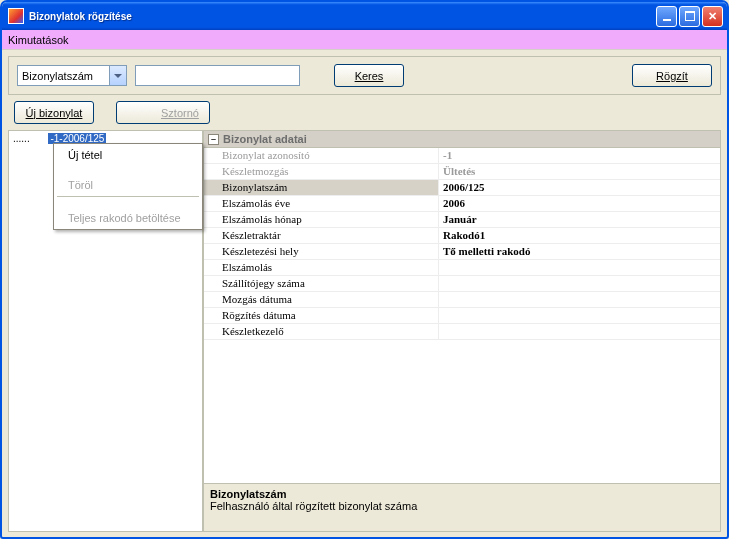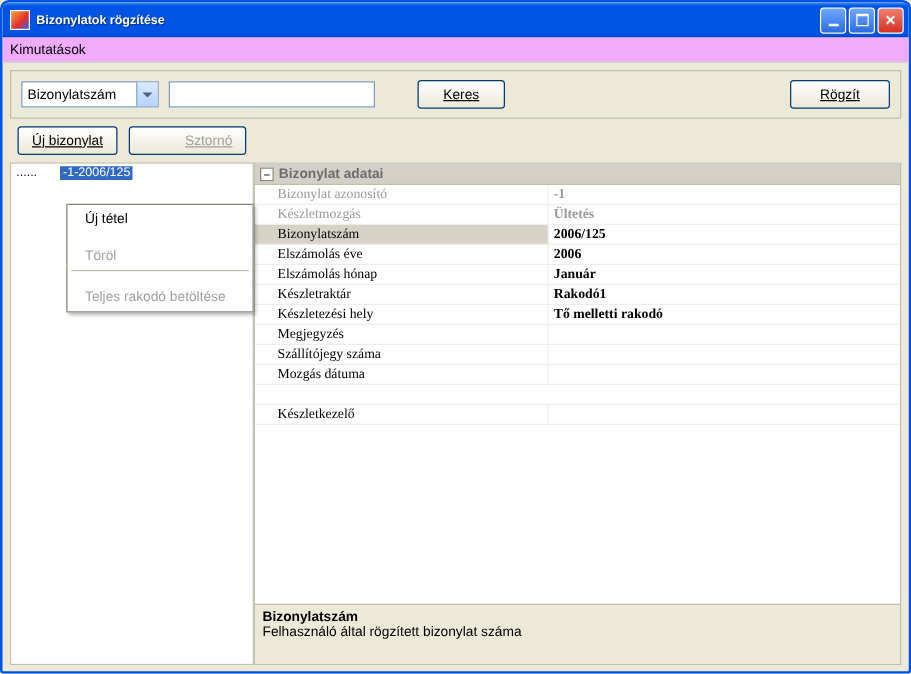--- a/index.html
+++ b/index.html
@@ -102,21 +102,21 @@
     font: inherit;
     min-width:70px;
     cursor:pointer;
     text-decoration:underline;
   }
   .btn.wide { min-width:80px; }
   .btn:disabled, .btn.disabled { color:#a0a0a0; cursor:default;padding-left:44px; }
   .spacer { flex:1; }
 
   .second-row {
-    display:flex; gap:9px;
+    display:flex; gap:22px;
     padding:0 12px 6px 12px;
   }
 
   .split {
     display:flex;
     height: 402px;
     margin: 0 6px;
   }
   .tree-pane {
     width:195px;
@@ -138,21 +138,21 @@
   .tree-sel {
     display:inline-block;
     background:#316ac5;
     color:#fff;
     padding:0 2px;
     margin-left:16px;
   }
 
   .context-menu {
     position:absolute;
-    top:32px; left:44px;
+    top:12px; left:44px;
     width:150px;
     background:#fff;
     border:1px solid #8a867a;
     box-shadow:2px 2px 3px rgba(0,0,0,0.3);
     padding:2px;
     z-index:10;
   }
   .context-menu .mi {
     padding:3px 12px;
     font-size:11px;
@@ -299,32 +299,33 @@
           </div>
           <div class="prop-row">
             <div class="prop-label">Készletraktár</div>
             <div class="prop-value">Rakodó1</div>
           </div>
           <div class="prop-row">
             <div class="prop-label">Készletezési hely</div>
             <div class="prop-value">Tő melletti rakodó</div>
           </div>
           <div class="prop-row">
-            <div class="prop-label">Megjegyzés</div>
+            <div class="prop-label">Elszámolás</div>
             <div class="prop-value"></div>
           </div>
           <div class="prop-row">
             <div class="prop-label">Szállítójegy száma</div>
             <div class="prop-value"></div>
           </div>
           <div class="prop-row">
             <div class="prop-label">Mozgás dátuma</div>
             <div class="prop-value"></div>
           </div>
           <div class="prop-row">
+            <div class="prop-label">Rögzítés dátuma</div>
             <div class="prop-value"></div>
           </div>
           <div class="prop-row">
             <div class="prop-label">Készletkezelő</div>
             <div class="prop-value"></div>
           </div>
         </div>
       <div class="prop-body-fill"></div>
       <div class="prop-help">
         <div class="prop-help-title">Bizonylatszám</div>

